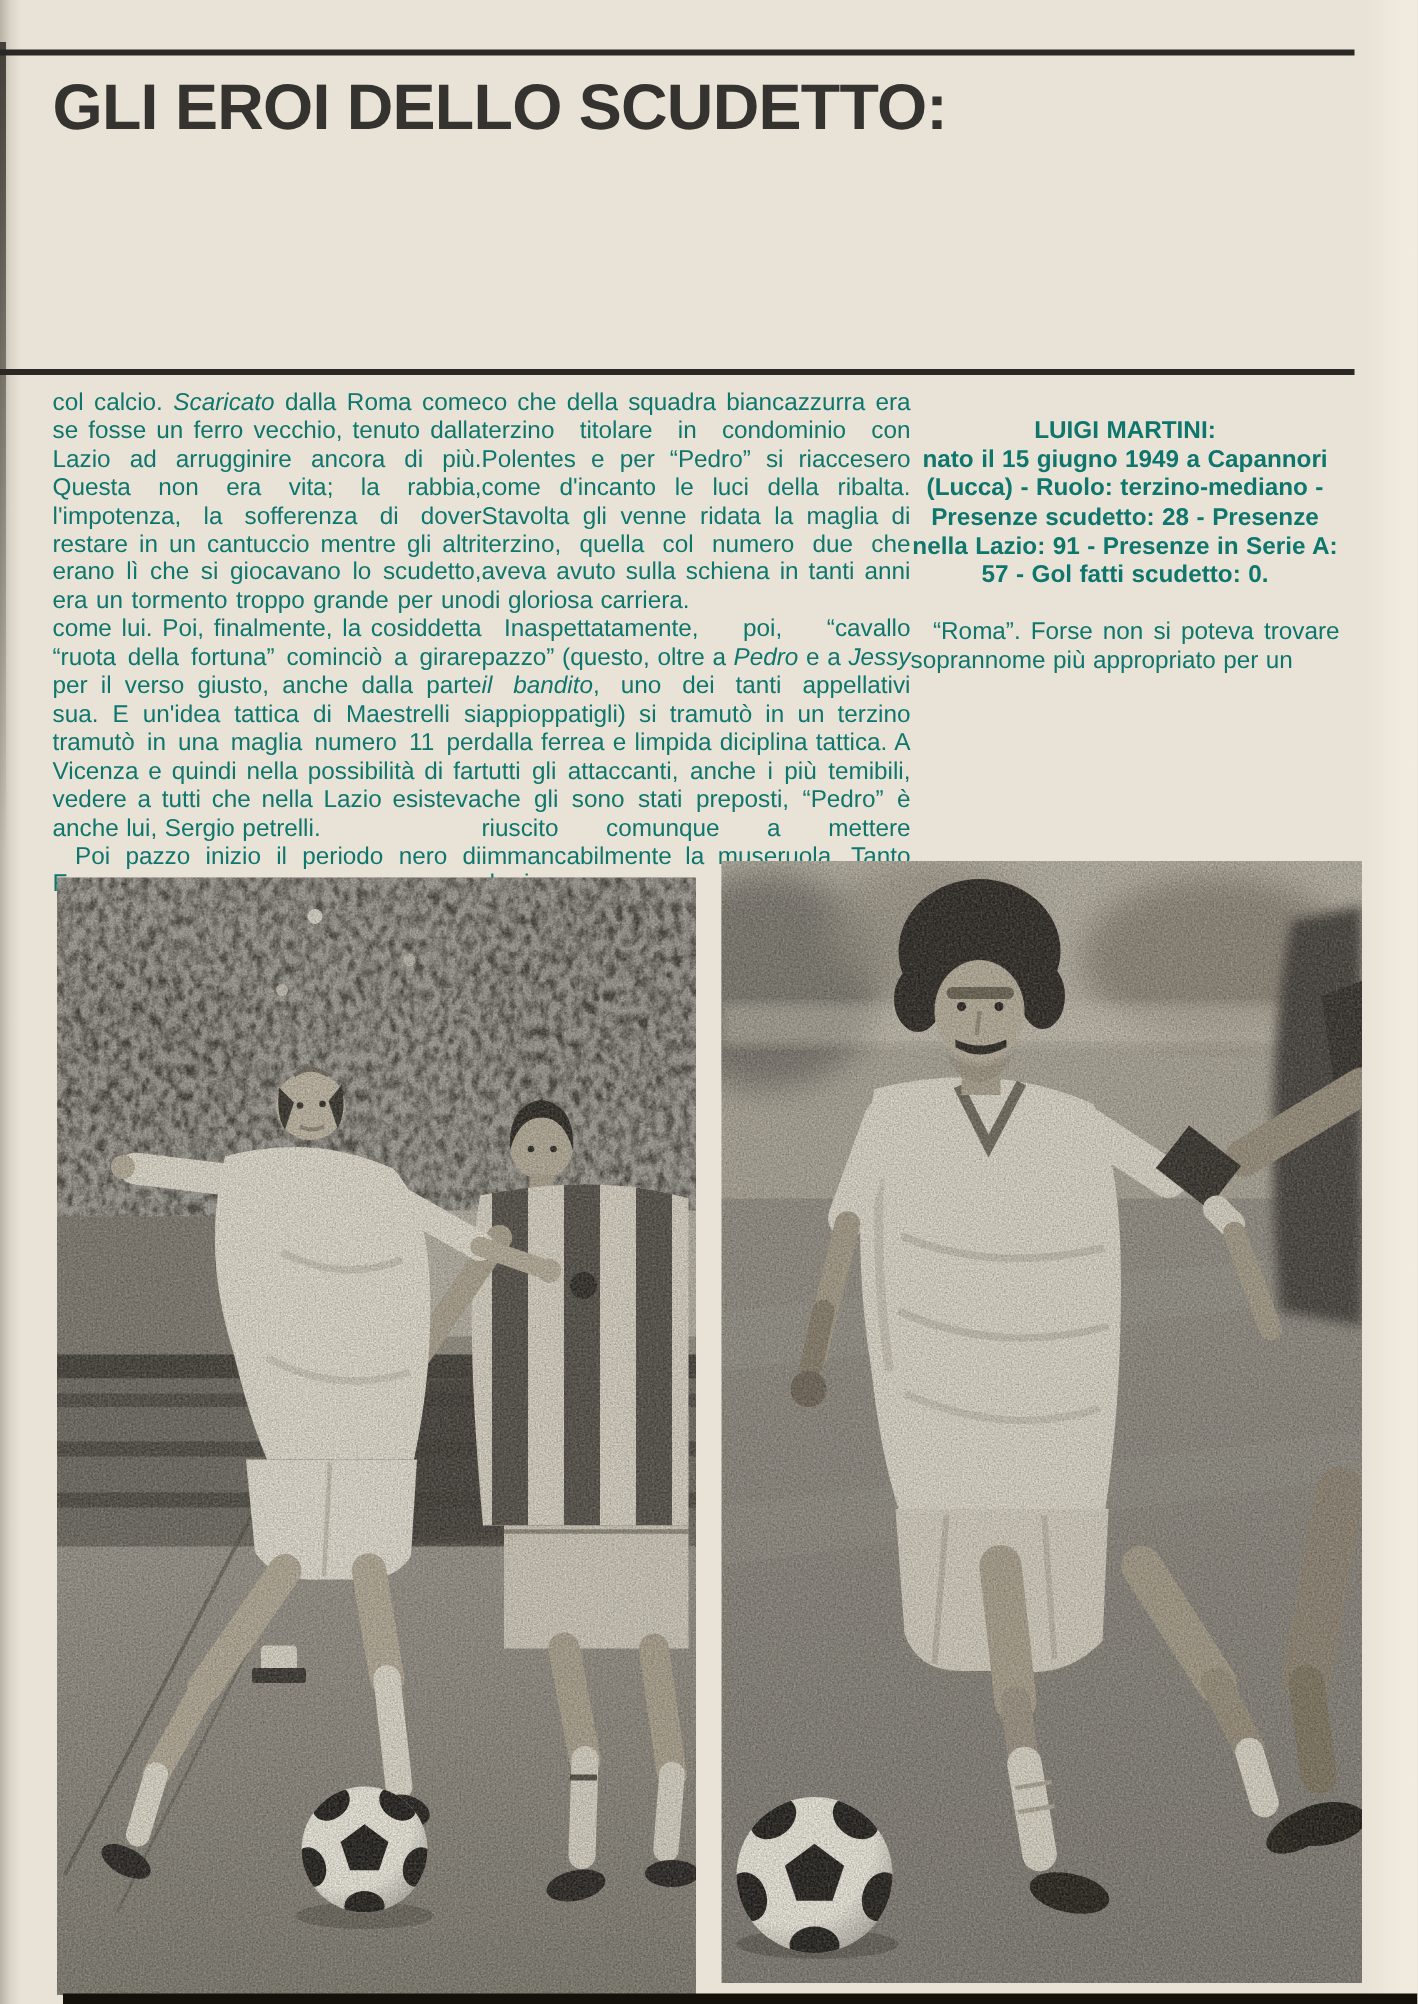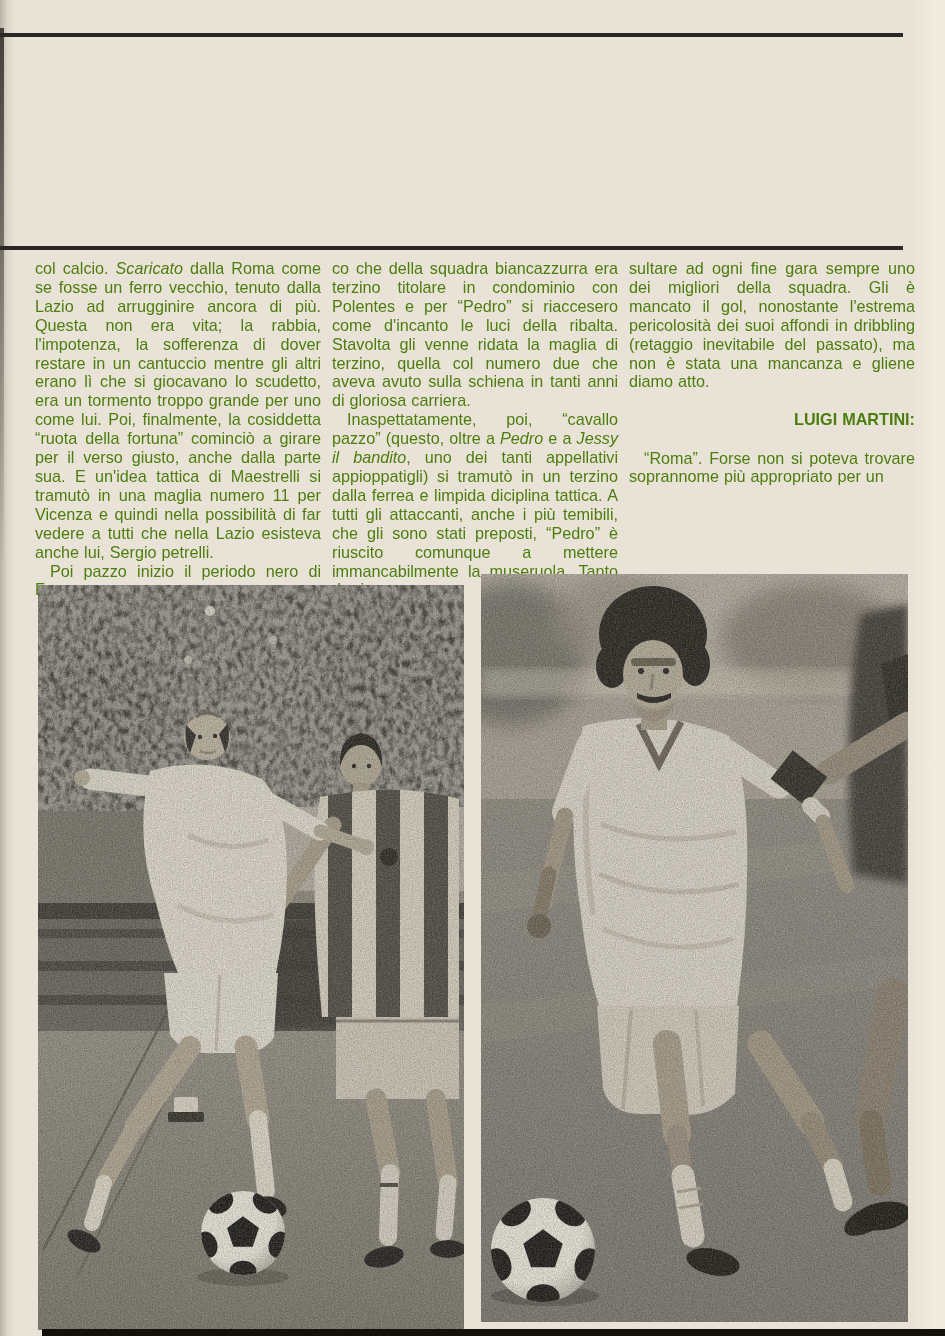--- a/index.html
+++ b/index.html
@@ -14,61 +14,62 @@
   .left-line{position:absolute;left:0;top:28px;width:4px;height:540px;
     background:linear-gradient(180deg,rgba(45,42,36,0.85),rgba(45,42,36,0));}
   .right-strip{position:absolute;right:0;top:0;width:34px;height:100%;
     background:linear-gradient(90deg,rgba(250,246,232,0),rgba(250,246,232,0.45) 70%);}
   .rule{position:absolute;left:0;width:903px;height:4px;background:#2a2824;}
   .rule-top{top:33px;}
   .rule-mid{top:246px;}
   .header{position:absolute;left:35px;top:50px;color:#34332f;}
   .header h1{margin:0;font-size:43px;font-weight:700;letter-spacing:-0.5px;line-height:1.05;}
   .header h2{margin:21px 0 0 0;font-size:41px;font-weight:700;line-height:53px;width:888px;letter-spacing:-0.5px;}
-  .columns{position:absolute;left:35px;top:259px;width:881px;display:flex;gap:11px;color:#4d7c0f;}
+  .columns{position:absolute;left:35px;top:259px;width:881px;display:flex;color:#0f766e;}
   .col{width:286px;font-size:16.2px;line-height:18.9px;text-align:justify;
     hyphens:auto;-webkit-hyphens:auto;word-spacing:0.5px;}
   p.para{margin:0;}
   p.gap{margin-top:19px;}
   p.indent{text-indent:15px;}
-  p.boldp{font-weight:700;text-align:right;line-height:19.2px;}
+  p.boldp{font-weight:700;text-align:center;line-height:19.2px;}
   .it{font-style:italic;}
   figure.photo{position:absolute;margin:0;padding:0;}
   .photo-left{left:38px;top:585px;width:426px;height:745px;}
   .photo-right{left:481px;top:574px;width:427px;height:748px;}
   .photo svg{display:block;width:100%;height:100%;}
   .bottom-bar{position:absolute;left:42px;top:1329px;width:903px;height:7px;background:#131109;}
 </style>
 </head>
 <body>
 
 <div class="page">
   <div class="left-edge"></div>
   <div class="left-line"></div>
   <div class="right-strip"></div>
 
   <div class="rule rule-top"></div>
 
   <header class="header">
+    <h1>GLI EROI DELLO SCUDETTO:</h1>
   </header>
 
   <div class="rule rule-mid"></div>
 
   <main class="columns">
     <div class="col">
         <p class="para"><span>col calcio. </span><span class="it">Scaricato</span><span> dalla Roma come se fosse un ferro vecchio, tenuto dalla Lazio ad arrugginire ancora di più. Questa non era vita; la rabbia, l'impotenza, la sofferenza di dover restare in un cantuccio mentre gli altri erano lì che si giocavano lo scudetto, era un tormento troppo grande per uno come lui. Poi, finalmente, la cosiddetta “ruota della fortuna” cominciò a girare per il verso giusto, anche dalla parte sua. E un'idea tattica di Maestrelli si tramutò in una maglia numero 11 per Vicenza e quindi nella possibilità di far vedere a tutti che nella Lazio esisteva anche lui, Sergio petrelli.</span></p>
         <p class="para indent"><span>Poi pazzo inizio il periodo nero di Fac-</span></p>
       </div>
     <div class="col">
         <p class="para"><span>co che della squadra biancazzurra era terzino titolare in condominio con Polentes e per “Pedro” si riaccesero come d'incanto le luci della ribalta. Stavolta gli venne ridata la maglia di terzino, quella col numero due che aveva avuto sulla schiena in tanti anni di gloriosa carriera.</span></p>
         <p class="para indent"><span>Inaspettatamente, poi, “cavallo pazzo” (questo, oltre a </span><span class="it">Pedro</span><span> e a </span><span class="it">Jessy il bandito</span><span>, uno dei tanti appellativi appioppatigli) si tramutò in un terzino dalla ferrea e limpida diciplina tattica. A tutti gli attaccanti, anche i più temibili, che gli sono stati preposti, “Pedro” è riuscito comunque a mettere immancabilmente la museruola. Tanto da ri-</span></p>
       </div>
     <div class="col">
-        <p class="para"><span>sultare ad ogni fine gara sempre uno dei migliori della squadra. Gli è mancato il gol, nonostante l'estrema pericolosità dei suoi affondi in dribbling (retaggio inevitabile del passato), ma non è stata una mancanza e gliene diamo atto.</span></p>
         <p class="para boldp gap"><span>LUIGI MARTINI:</span></p>
+        <p class="para boldp"><span>nato il 15 giugno 1949 a Capannori (Lucca) - Ruolo: terzino-mediano - Presenze scudetto: 28 - Presenze nella Lazio: 91 - Presenze in Serie A: 57 - Gol fatti scudetto: 0.</span></p>
         <p class="para indent gap"><span>“Roma”. Forse non si poteva trovare soprannome più appropriato per un</span></p>
       </div>
   </main>
 
   <figure class="photo photo-left" aria-label="Black-and-white action photo: a player in a white Lazio kit shields the ball from an opponent in a vertically striped shirt, crowd and benches behind, ball at their feet.">
     <svg viewBox="0 0 426 745">
       <defs>
         <linearGradient id="pitchL" x1="0" y1="0" x2="0" y2="1">
           <stop offset="0" stop-color="#948f85"></stop>
             <stop offset="1" stop-color="#7b776c"></stop>

